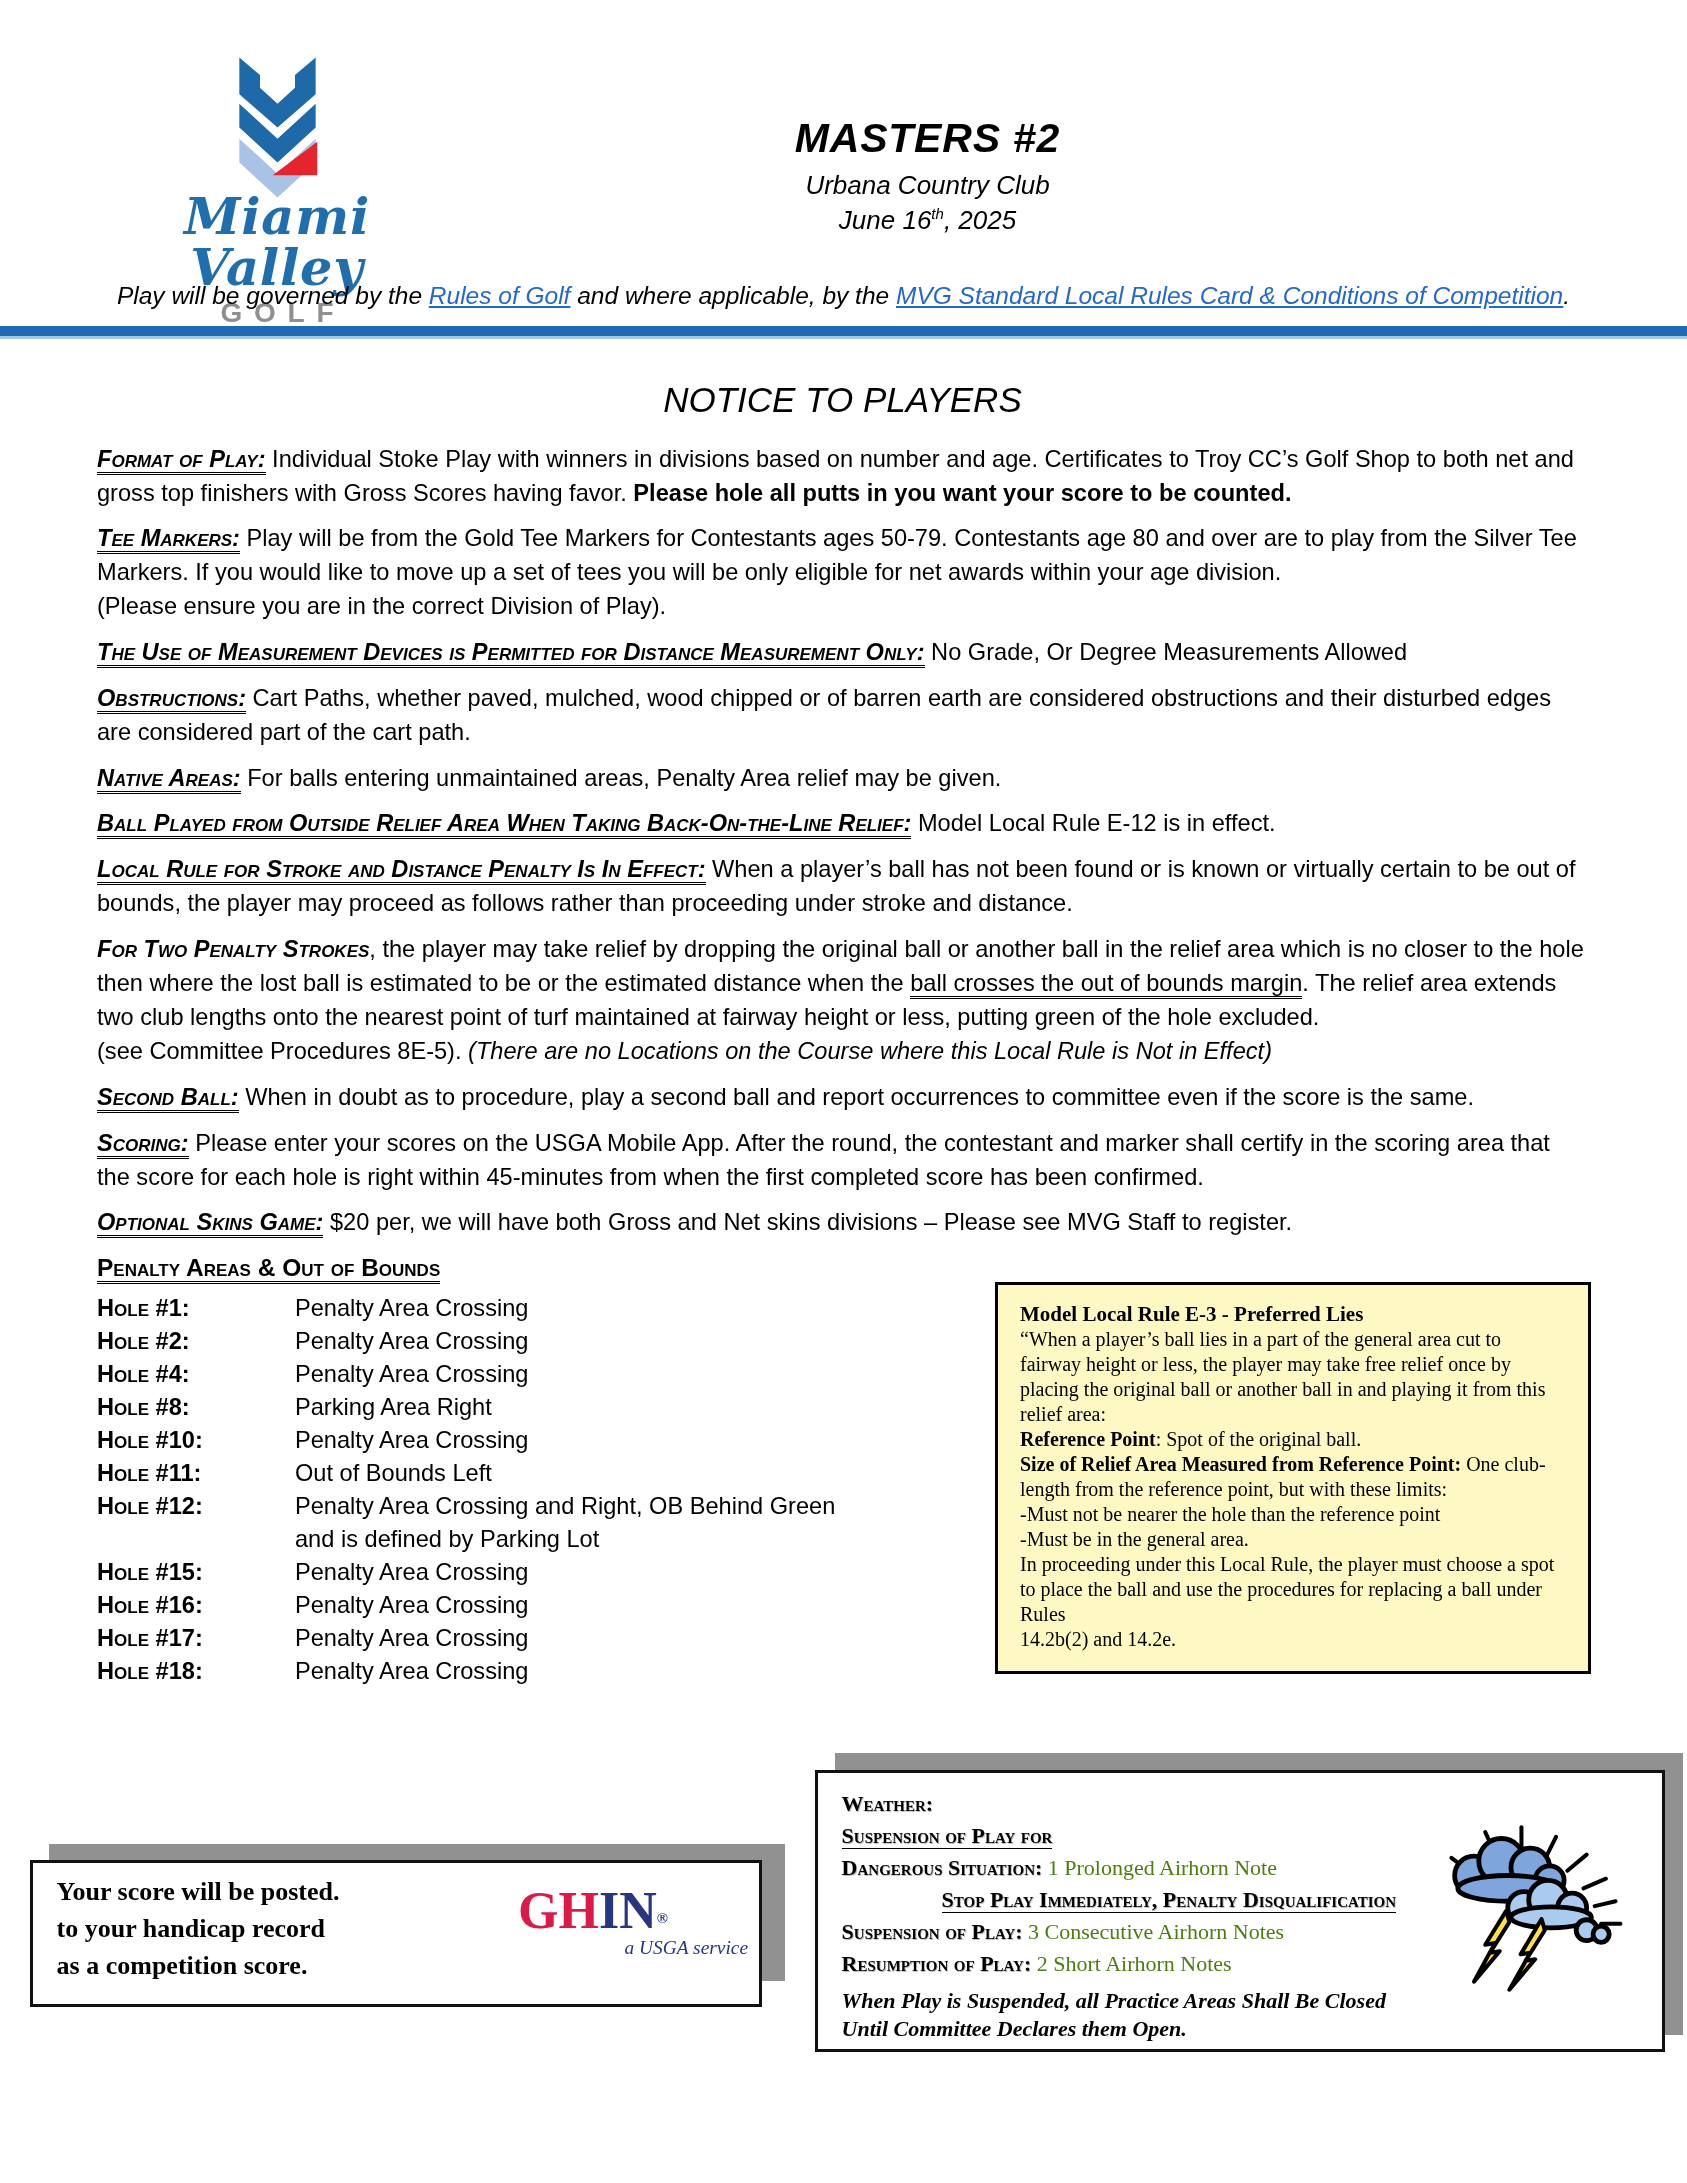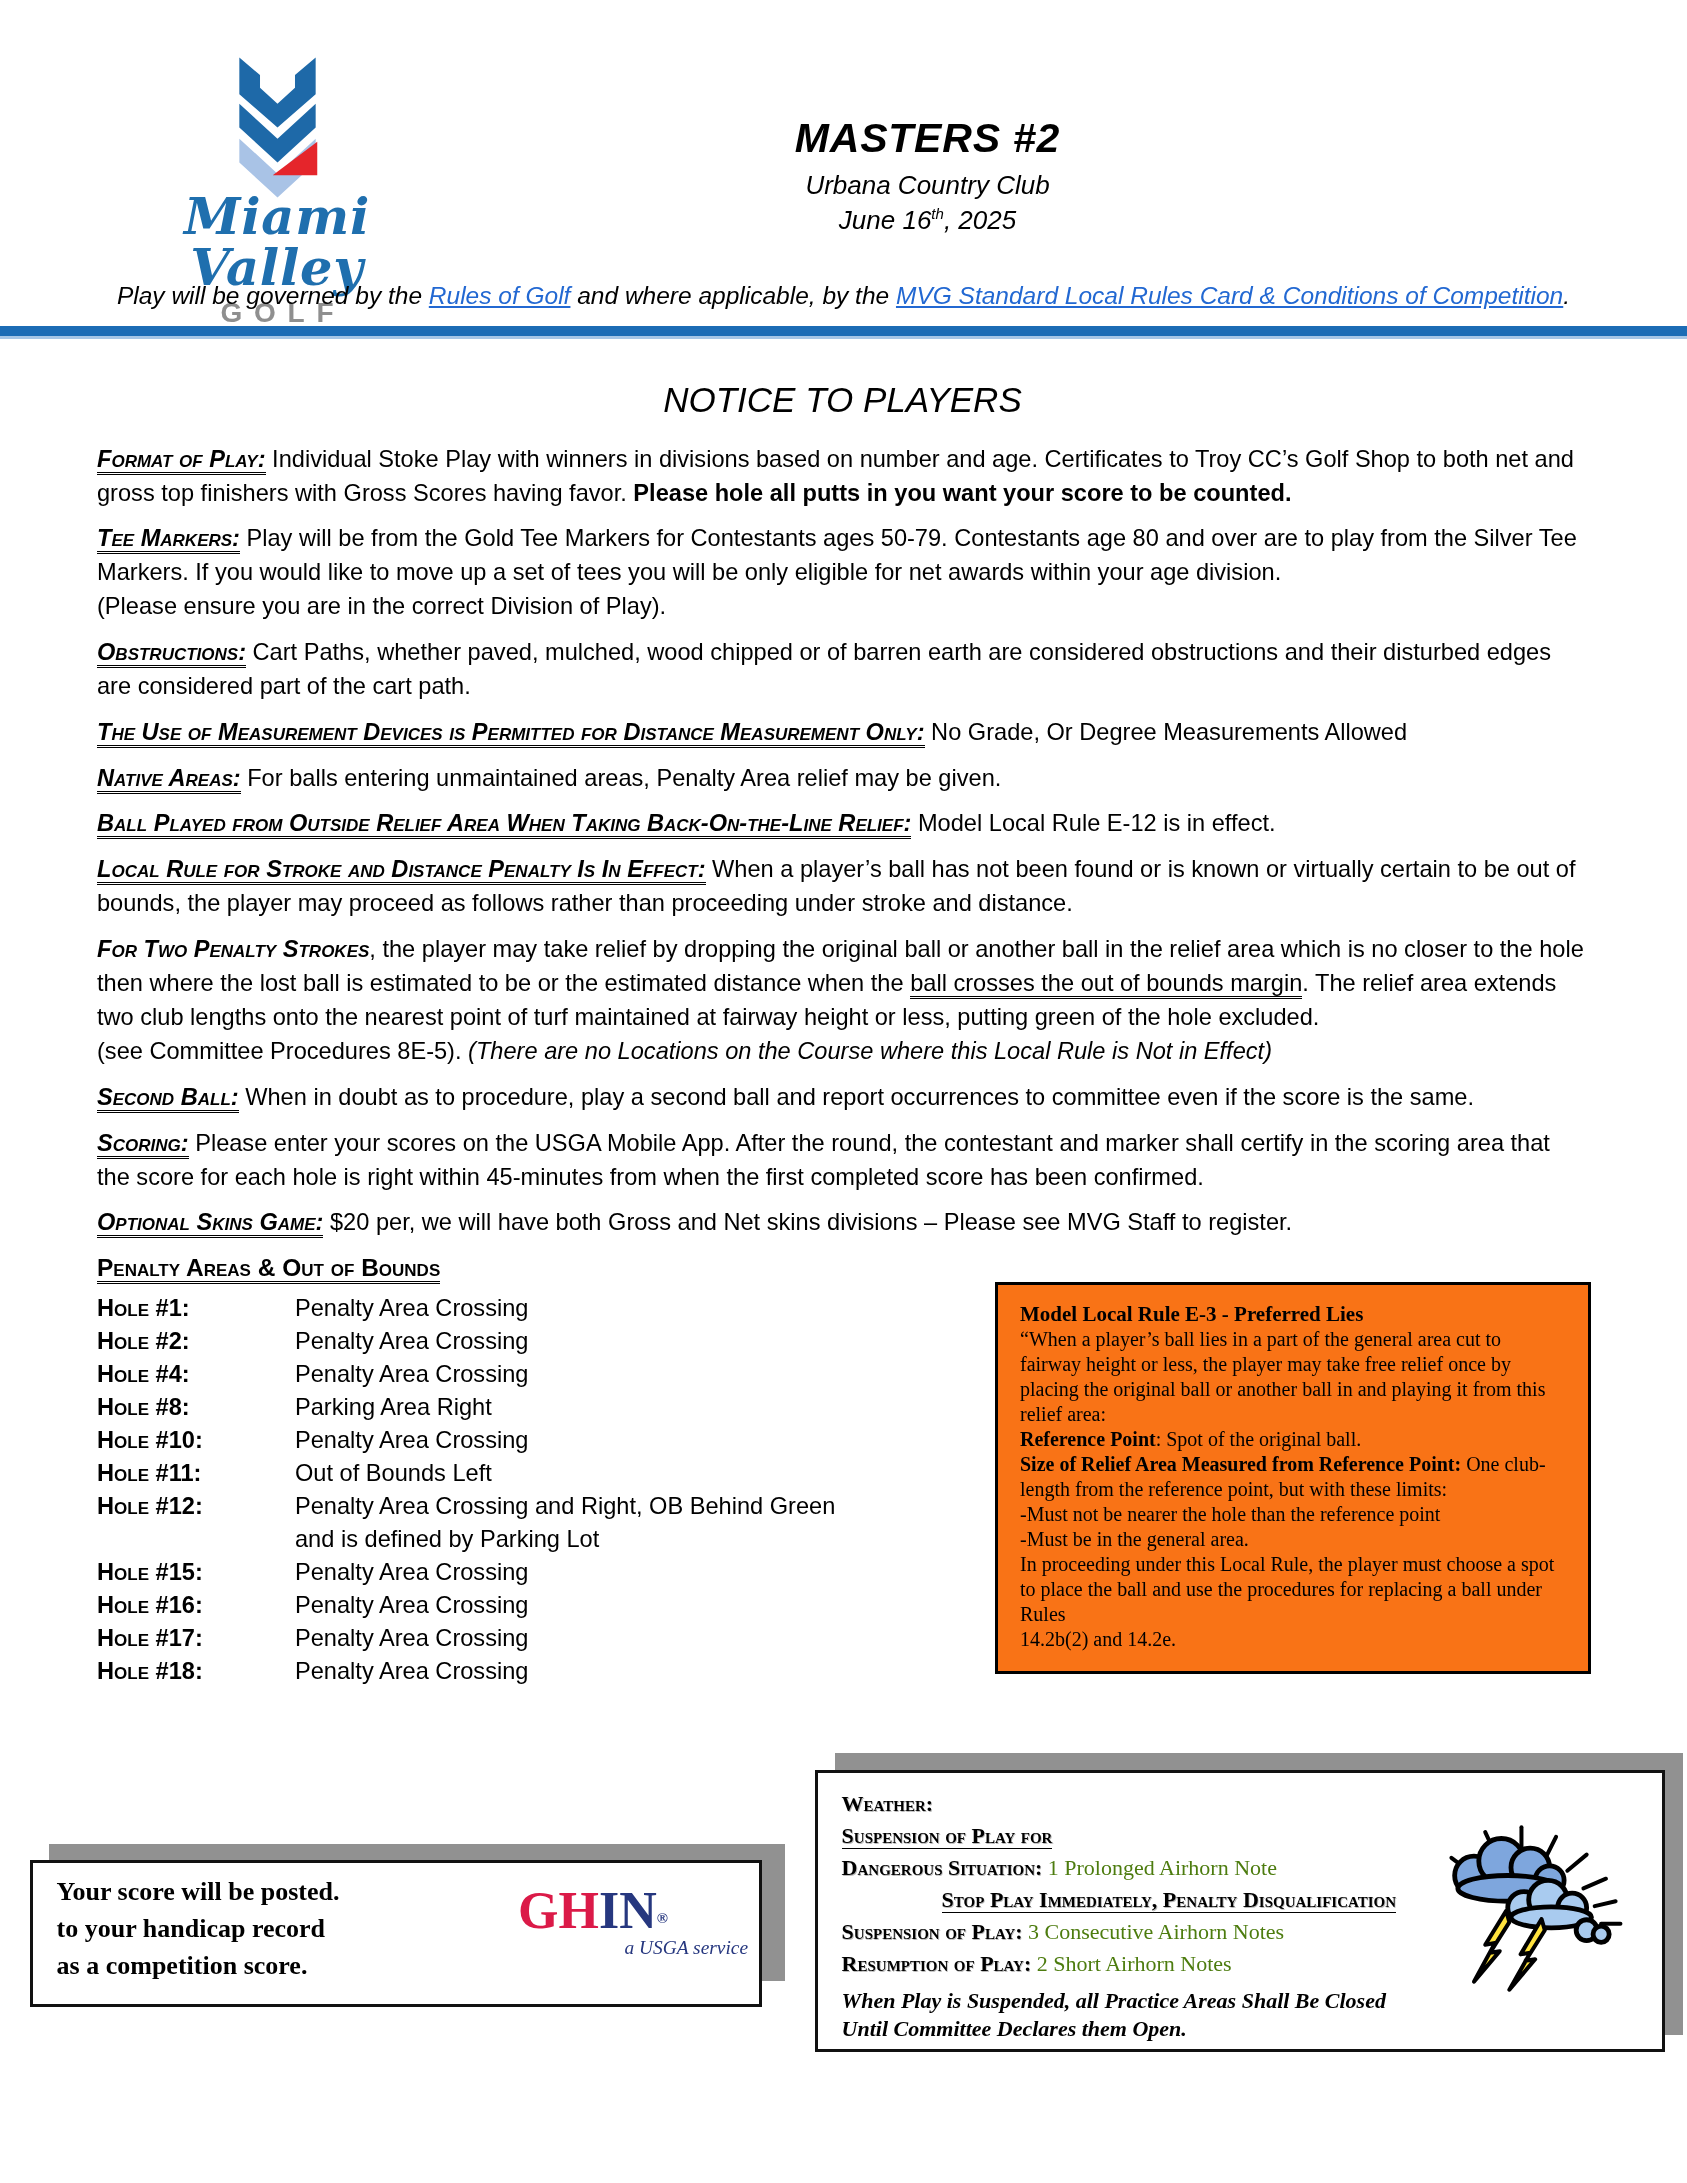--- a/index.html
+++ b/index.html
@@ -40,21 +40,21 @@
 
   .pa-head { font-weight:700; font-variant:small-caps; border-bottom:3.4px double #000;
              font-size:24.5px; }
   .holes { margin-top:6.7px; }
   .hole-row { display:flex; line-height:33px; }
   .hole-label { width:198px; font-weight:700; font-variant:small-caps; flex:0 0 198px; }
   .hole-value { flex:1; }
 
   
   .rulebox { position:absolute; left:995px; top:1282px; width:596px; height:392px;
-             border:3.4px solid #000; box-sizing:border-box; background:#f97316;
+             border:3.4px solid #000; box-sizing:border-box; background:#fef9c3;
              font-family:"Liberation Serif", serif; font-size:20px; line-height:25px;
              padding:17px 22px; }
   .rulebox .rb-title { font-weight:700; font-size:21px; }
 
   
   .ghin-shadow { position:absolute; left:49px; top:1844px; width:736px; height:137px; background:#919191; }
   .ghinbox { position:absolute; left:30px; top:1860px; width:732px; height:147px;
              border:3.4px solid #111; box-sizing:border-box; background:#fff; }
   .ghin-text { position:absolute; left:23.6px; top:10px; font-family:"Liberation Serif", serif;
                font-weight:700; font-size:26px; line-height:37px; }
@@ -115,25 +115,25 @@
     <p class="sect">
       <span class="hu">Format of Play:</span><span>  Individual Stoke Play with winners in divisions based on number and age. Certificates to Troy CC’s Golf Shop to both net and gross top finishers with Gross Scores having favor.  </span><span class="b">Please hole all putts in you want your score to be counted.</span>
     </p>
 
     <p class="sect">
       <span class="hu">Tee Markers:</span><span> Play will be from the Gold Tee Markers for Contestants ages 50-79. Contestants age 80 and over are to play from the Silver Tee Markers.  If you would like to move up a set of tees you will be only eligible for net awards within your age division.</span><br>
       <span>(Please ensure you are in the correct Division of Play).</span>
     </p>
 
     <p class="sect">
+      <span class="hu">The Use of Measurement Devices is Permitted for Distance Measurement Only:</span><span>  No Grade, Or Degree Measurements Allowed</span>
+    </p>
+
+    <p class="sect">
       <span class="hu">Obstructions:</span><span>  Cart Paths, whether paved, mulched, wood chipped or of barren earth are considered obstructions and their disturbed edges are considered part of the cart path.</span>
-    </p>
-
-    <p class="sect">
-      <span class="hu">The Use of Measurement Devices is Permitted for Distance Measurement Only:</span><span>  No Grade, Or Degree Measurements Allowed</span>
     </p>
 
     <p class="sect">
       <span class="hu">Native Areas:</span><span> For balls entering unmaintained areas, Penalty Area relief may be given.</span>
     </p>
 
     <p class="sect">
       <span class="hu">Ball Played from Outside Relief Area When Taking Back-On-the-Line Relief:</span><span> Model Local Rule E-12 is in effect.</span>
     </p>
 

